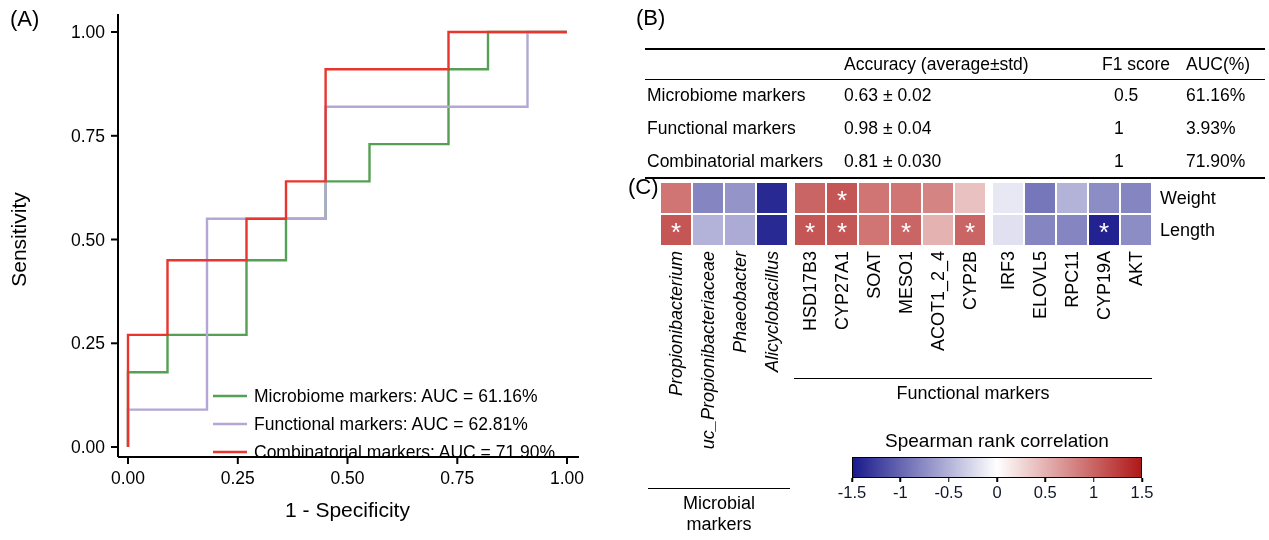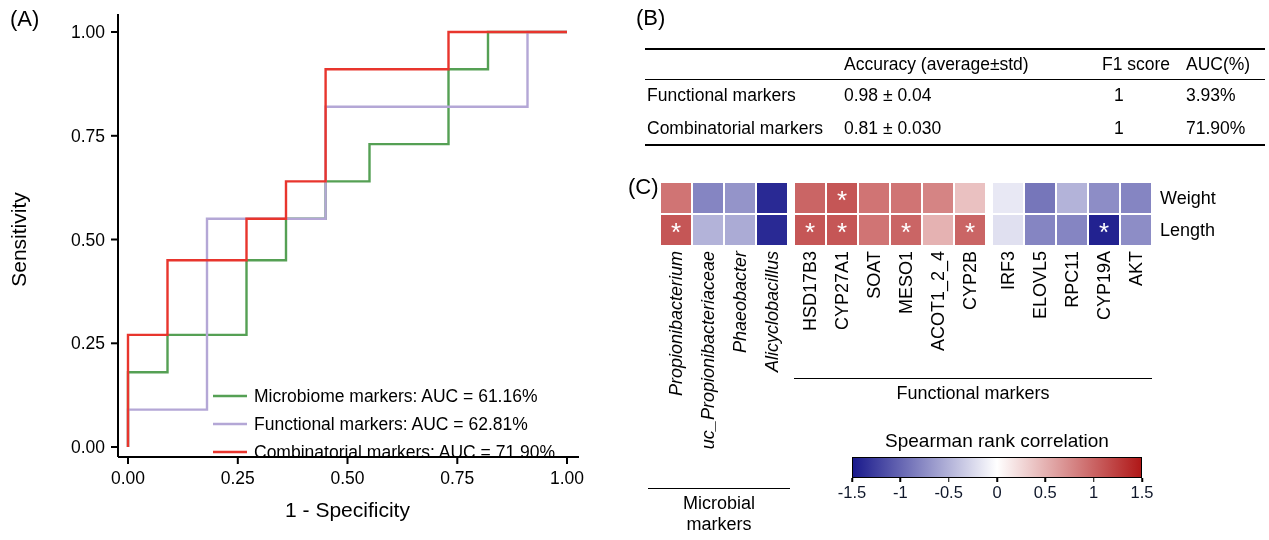--- a/index.html
+++ b/index.html
@@ -106,20 +106,26 @@
     <thead>
         <tr id="metrics-head">
           <th class="c0"></th>
           <th class="c1">Accuracy (average±std)</th>
           <th class="c2">F1 score</th>
           <th class="c3">AUC(%)</th>
         </tr>
       </thead>
     <tbody id="metrics-body">
         <tr>
+          <td class="c0">Microbiome markers</td>
+          <td class="c1">0.63 ± 0.02</td>
+          <td class="c2">0.5</td>
+          <td class="c3">61.16%</td>
+        </tr>
+        <tr>
           <td class="c0">Functional markers</td>
           <td class="c1">0.98 ± 0.04</td>
           <td class="c2">1</td>
           <td class="c3">3.93%</td>
         </tr>
         <tr>
           <td class="c0">Combinatorial markers</td>
           <td class="c1">0.81 ± 0.030</td>
           <td class="c2">1</td>
           <td class="c3">71.90%</td>

